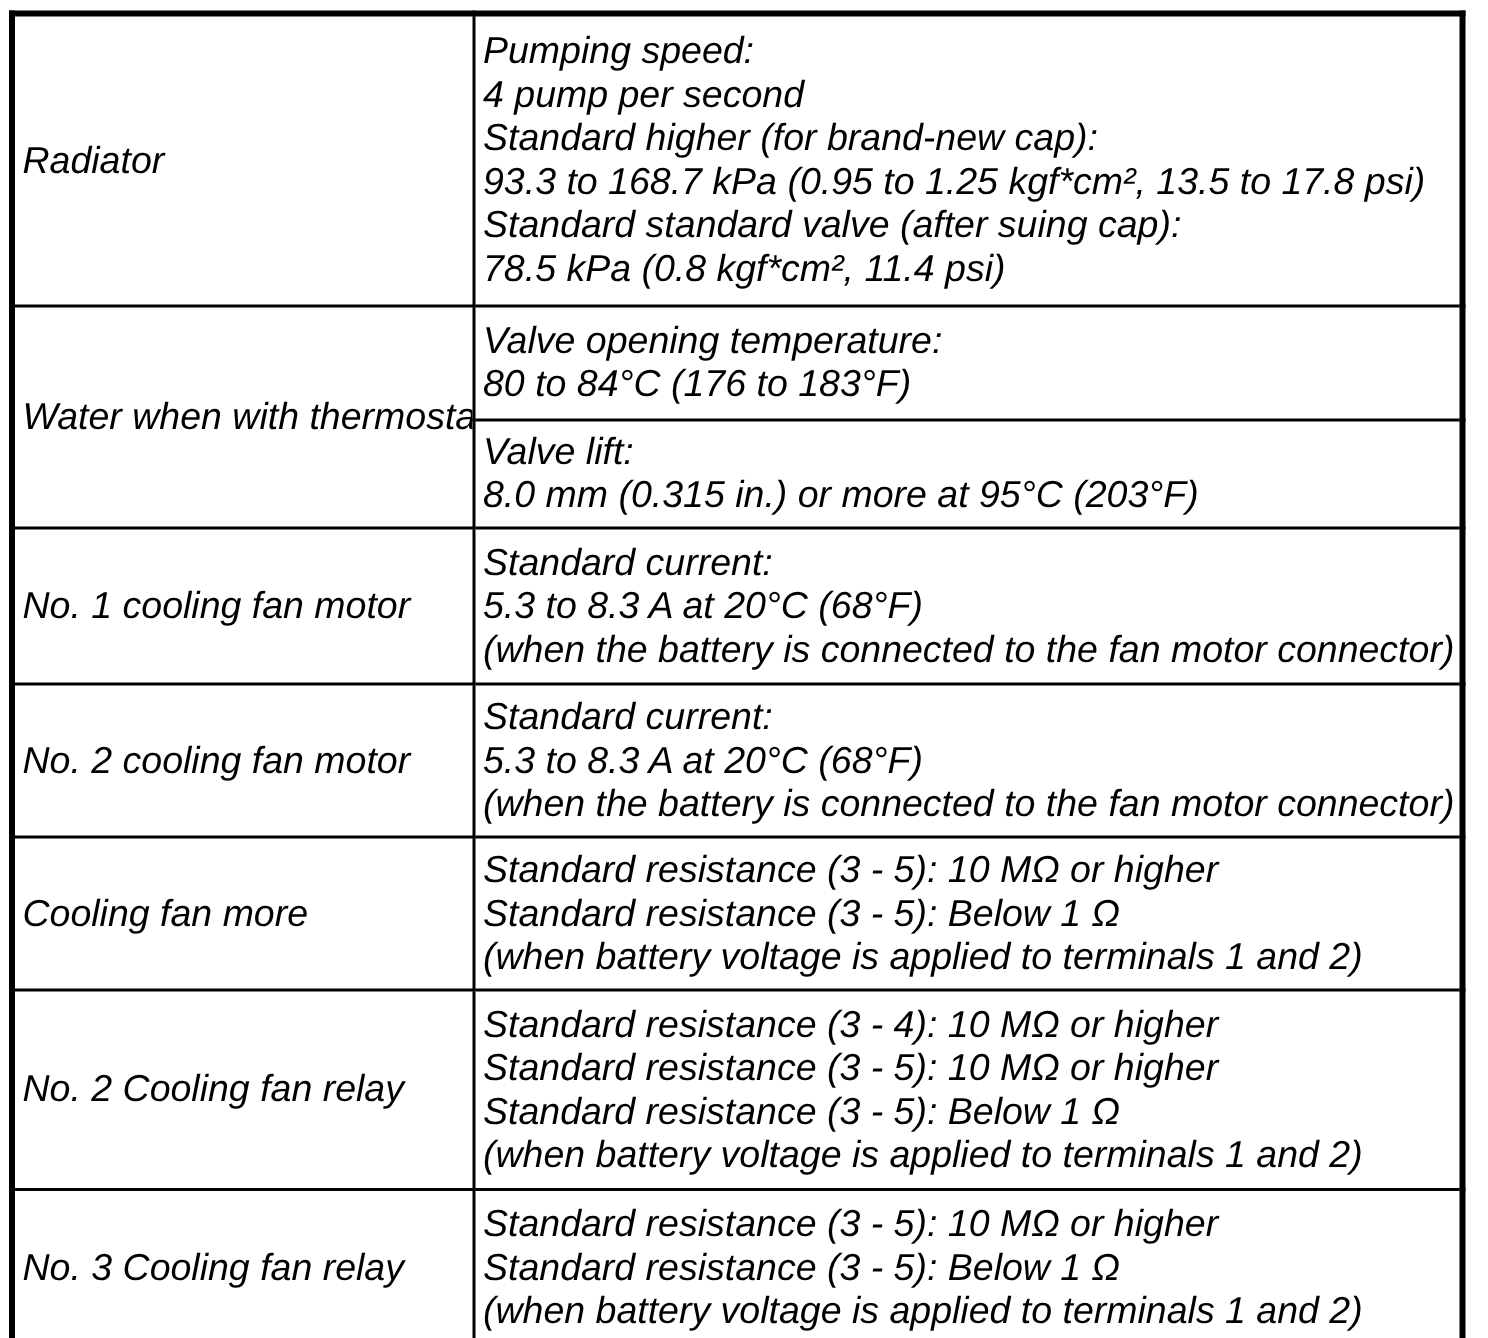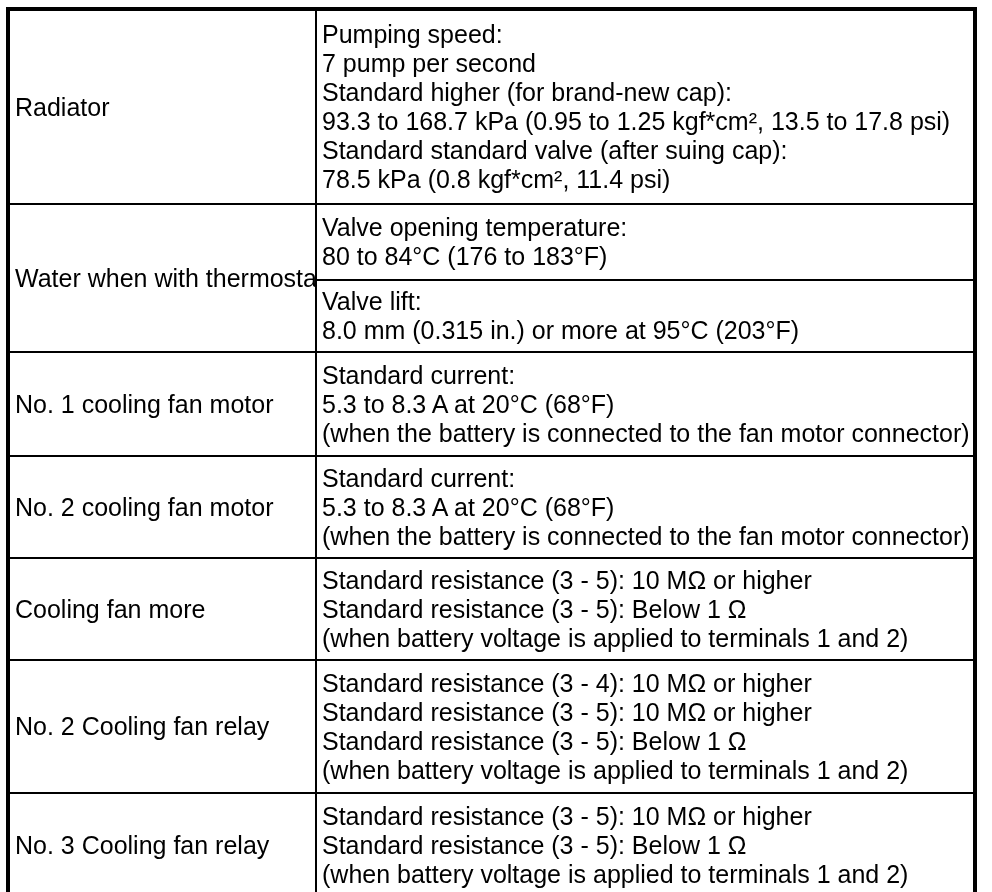--- a/index.html
+++ b/index.html
@@ -26,20 +26,21 @@
     background: #ffffff;
     border: 4px solid #000000;
   }
   table.spec-table td {
     border: 2px solid #000000;
     vertical-align: middle;
     font-size: 25px;
     line-height: 29px;
     padding: 2px 2px 2px 5px;
     overflow: hidden;
+    font-style: italic;
   }
   td.component-cell { }
   .comp-label, .spec-line {
     white-space: nowrap;
     display: block;
   }
   
   tbody tr:nth-child(1) td { height: 188px; }
   tbody tr:nth-child(2) td { height: 70px; }
   tbody tr:nth-child(3) td { height: 66px; }
@@ -58,21 +59,21 @@
       <col style="width:308px">
       <col>
     </colgroup>
     <tbody>
         <tr>
           <td class="component-cell" rowspan="1">
             <span class="comp-label">Radiator</span>
           </td>
           <td class="spec-cell">
             <div class="spec-line">Pumping speed:</div>
-            <div class="spec-line">7 pump per second</div>
+            <div class="spec-line">4 pump per second</div>
             <div class="spec-line">Standard higher (for brand-new cap):</div>
             <div class="spec-line">93.3 to 168.7 kPa (0.95 to 1.25 kgf*cm², 13.5 to 17.8 psi)</div>
             <div class="spec-line">Standard standard valve (after suing cap):</div>
             <div class="spec-line">78.5 kPa (0.8 kgf*cm², 11.4 psi)</div>
           </td>
         </tr>
         <tr>
           <td class="component-cell" rowspan="2">
             <span class="comp-label">Water when with thermostat</span>
           </td>

